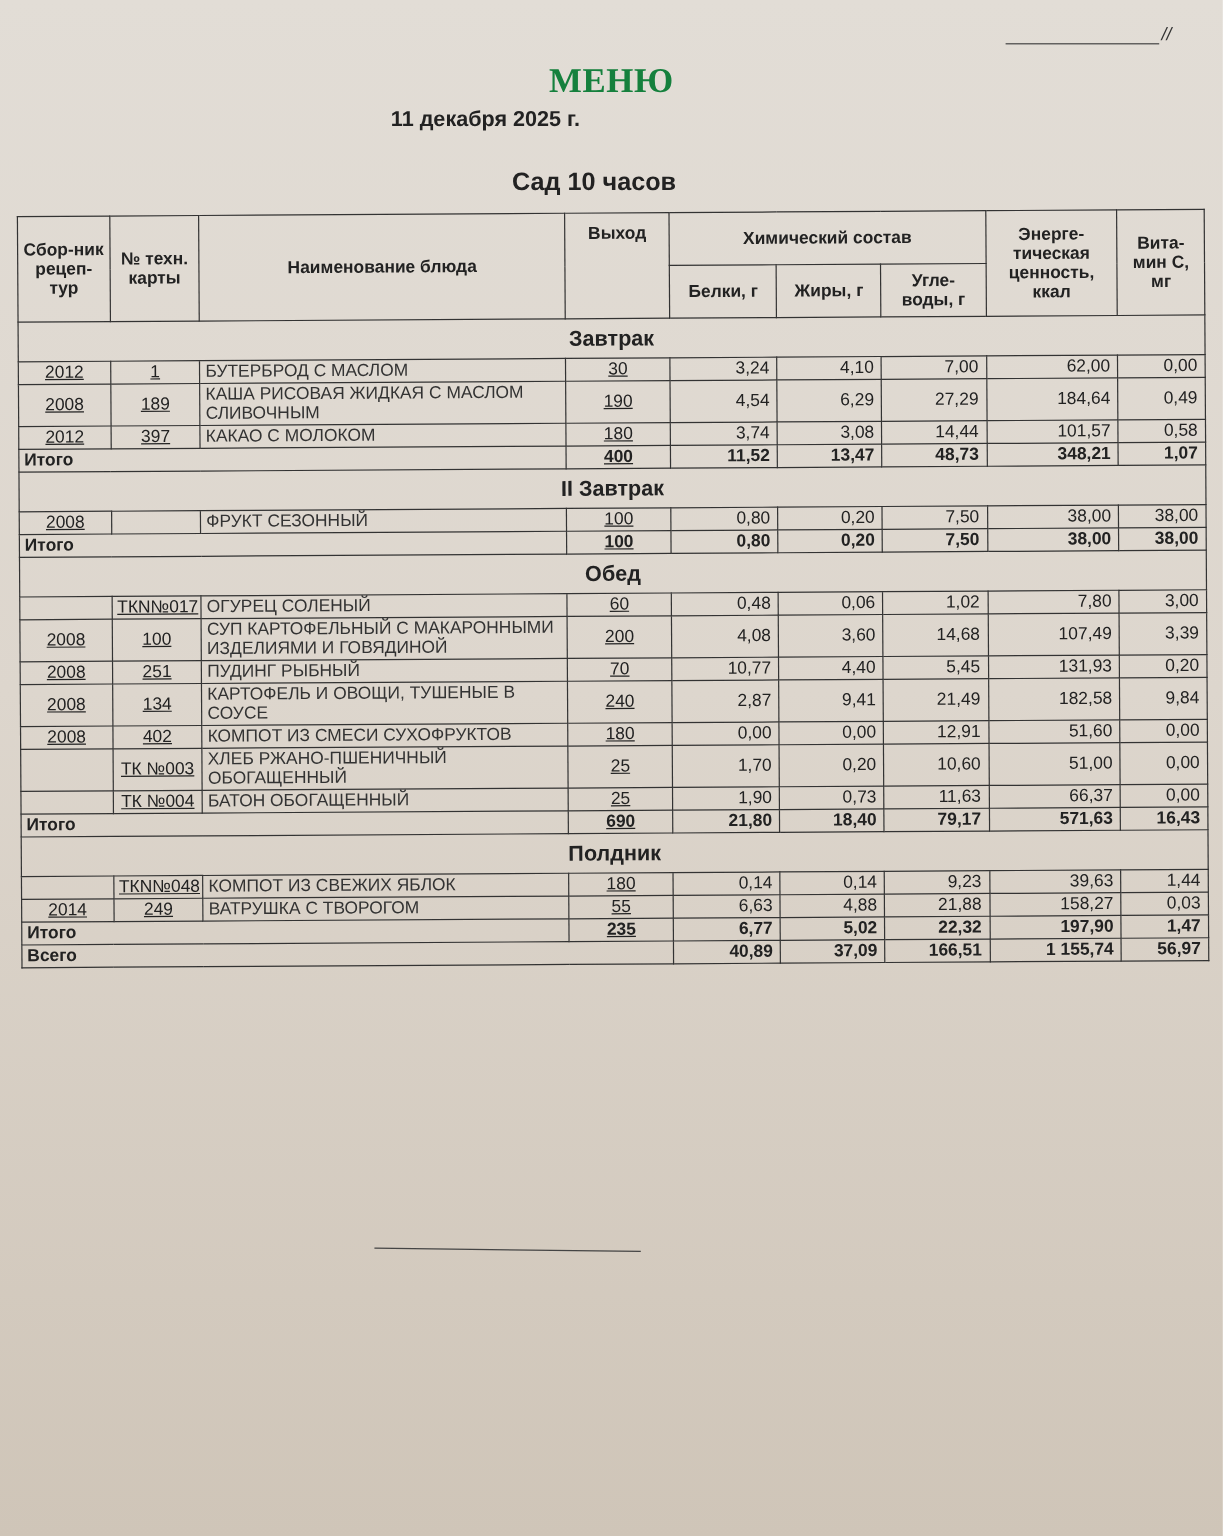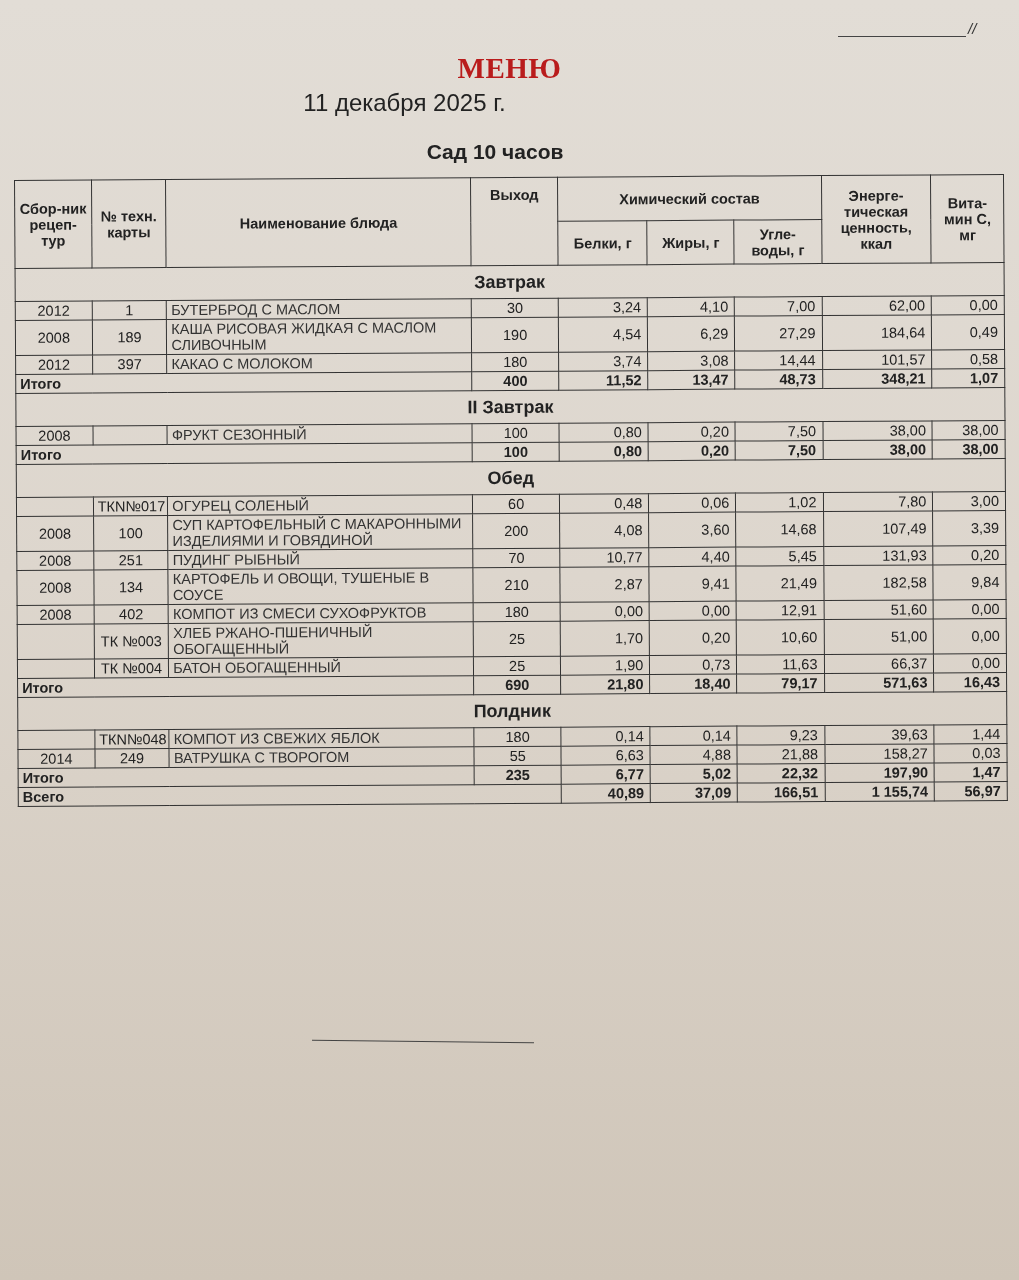--- a/index.html
+++ b/index.html
@@ -5,28 +5,28 @@
   html, body { margin:0; padding:0; }
   body {
     width:1019px; height:1280px; overflow:hidden;
     background: linear-gradient(180deg,#e2ddd6 0%,#ddd6cd 45%,#cfc5b8 100%);
     font-family:"Liberation Sans", sans-serif; color:#222;
     position:relative;
   }
   .sig-top { position:absolute; left:838px; top:36px; width:128px; border-bottom:1.5px solid #444; height:0; }
   .sig-top-mark { position:absolute; left:968px; top:20px; font-size:15px; color:#333; font-style:italic; }
   .title { position:absolute; left:0; width:1019px; top:52px; text-align:center;
-    font-family:"Liberation Serif", serif; font-weight:bold; font-size:29px; letter-spacing:0.5px; color:#b91c1c; }
-  .date { position:absolute; left:0; width:809px; top:89px; text-align:center; font-weight:normal; font-size:24px; }
+    font-family:"Liberation Serif", serif; font-weight:bold; font-size:29px; letter-spacing:0.5px; color:#15803d; }
+  .date { position:absolute; left:0; width:809px; top:89px; text-align:center; font-weight:bold; font-size:18px; }
   .subtitle { position:absolute; left:0; width:990px; top:140px; text-align:center; font-weight:bold; font-size:21px; }
   .table-wrap { position:absolute; left:14px; top:180px; width:990px; transform: rotate(-0.35deg); transform-origin: 0 0; }
   table { border-collapse:collapse; width:990px; table-layout:fixed; font-size:14.5px; }
   td, th { border:1.6px solid #333; padding:1px 4px; line-height:16px; }
   th { font-weight:bold; font-size:14.5px; text-align:center; vertical-align:middle; }
-  td.c { text-align:center; }
+  td.c { text-align:center;text-decoration:underline; }
   td.r { text-align:right; padding-right:6px; }
   td.name { text-align:left; text-transform:uppercase; color:#333; }
   tr.section td { text-align:center; font-weight:bold; font-size:18px; height:30px; }
   tr.total td { font-weight:bold; }
   tr.total td.label { text-align:left; }
   .sig-bottom { position:absolute; left:312px; top:1041px; width:222px; border-bottom:1.5px solid #444; height:0; transform:rotate(0.7deg); }
 </style>
 </head>
 <body>
 
@@ -167,21 +167,21 @@
           <td class="r">10,77</td>
           <td class="r">4,40</td>
           <td class="r">5,45</td>
           <td class="r">131,93</td>
           <td class="r">0,20</td>
         </tr>
         <tr>
           <td class="c">2008</td>
           <td class="c">134</td>
           <td class="name">КАРТОФЕЛЬ И ОВОЩИ, ТУШЕНЫЕ В СОУСЕ</td>
-          <td class="c">210</td>
+          <td class="c">240</td>
           <td class="r">2,87</td>
           <td class="r">9,41</td>
           <td class="r">21,49</td>
           <td class="r">182,58</td>
           <td class="r">9,84</td>
         </tr>
         <tr>
           <td class="c">2008</td>
           <td class="c">402</td>
           <td class="name">КОМПОТ ИЗ СМЕСИ СУХОФРУКТОВ</td>

